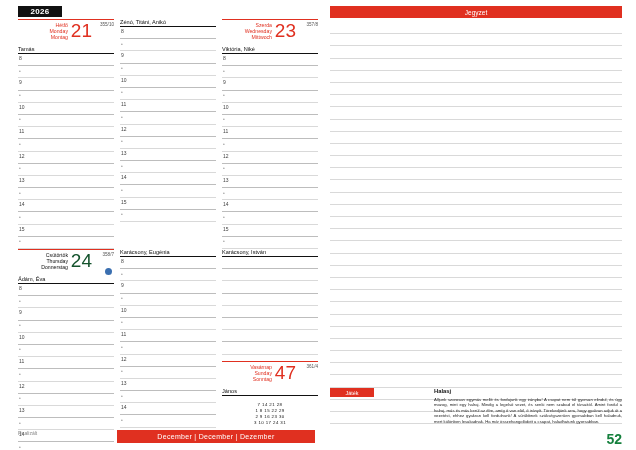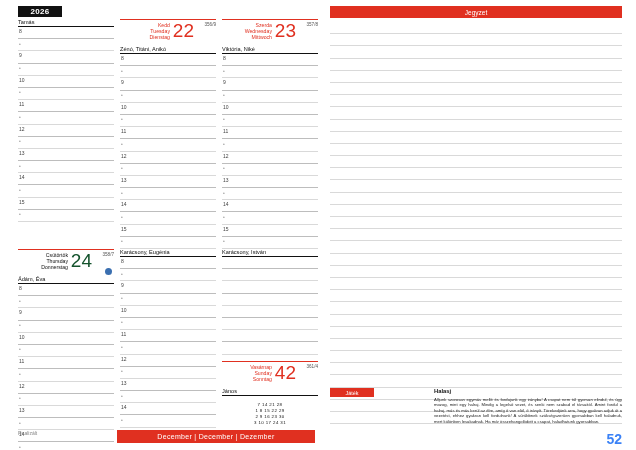--- a/index.html
+++ b/index.html
@@ -41,95 +41,95 @@
   .right{position:absolute;left:330px;top:6px;width:292px;height:438px;}
   .notebar{position:absolute;left:0;top:0;width:292px;height:12px;background:#e03020;color:#fff;font-size:6.5px;display:flex;align-items:center;justify-content:center;}
   .lines{position:absolute;left:0;top:16px;width:292px;}
   .lrow{height:11.2px;border-bottom:1px solid #d9d9d9;}
 
   .gamebox{position:absolute;left:0;top:382px;width:292px;}
   .gametag{width:44px;height:9px;background:#e03020;color:#fff;font-size:5.5px;display:flex;align-items:center;justify-content:center;}
   .gametitle{position:absolute;left:104px;top:0;font-size:5.8px;font-weight:bold;color:#111;}
   .gametext{position:absolute;left:104px;top:9px;width:188px;font-size:4.2px;line-height:5.4px;color:#222;text-align:justify;}
 
-  .pagenum{position:absolute;right:0;top:425px;font-size:14px;color:#3b82f6;font-weight:bold;}
+  .pagenum{position:absolute;right:0;top:425px;font-size:14px;color:#15803d;font-weight:bold;}
   .clear{clear:both;}
 </style>
 </head>
 <body>
 
 <div class="page">
 
   <div class="left">
     <div class="year-box">2026</div>
 
     <div class="grid" id="daygrid">
         <div class="daycol">
-          <div class="names">Tamás</div>
-          <div class="hours">
-            <div class="hrow major">
-              <span class="hlab">8</span>
-            </div>
-            <div class="hrow">
-              <span class="hdot">•</span>
-            </div>
-            <div class="hrow major">
-              <span class="hlab">9</span>
-            </div>
-            <div class="hrow">
-              <span class="hdot">•</span>
-            </div>
-            <div class="hrow major">
-              <span class="hlab">10</span>
-            </div>
-            <div class="hrow">
-              <span class="hdot">•</span>
-            </div>
-            <div class="hrow major">
-              <span class="hlab">11</span>
-            </div>
-            <div class="hrow">
-              <span class="hdot">•</span>
-            </div>
-            <div class="hrow major">
-              <span class="hlab">12</span>
-            </div>
-            <div class="hrow">
-              <span class="hdot">•</span>
-            </div>
-            <div class="hrow major">
-              <span class="hlab">13</span>
-            </div>
-            <div class="hrow">
-              <span class="hdot">•</span>
-            </div>
-            <div class="hrow major">
-              <span class="hlab">14</span>
-            </div>
-            <div class="hrow">
-              <span class="hdot">•</span>
-            </div>
-            <div class="hrow major">
-              <span class="hlab">15</span>
-            </div>
-            <div class="hrow">
-              <span class="hdot">•</span>
-            </div>
-          </div>
-        </div>
-        <div class="daycol c2">
           <div class="dhead">
             <div class="dnames">
-              <div>Kedd</div>
-              <div>Tuesday</div>
-              <div>Dienstag</div>
-            </div>
-            <div class="dnum">22</div>
-            <div class="dprog">356/9</div>
-          </div>
+              <div>Hétfő</div>
+              <div>Monday</div>
+              <div>Montag</div>
+            </div>
+            <div class="dnum">21</div>
+            <div class="dprog">355/10</div>
+          </div>
+          <div class="names">Tamás</div>
+          <div class="hours">
+            <div class="hrow major">
+              <span class="hlab">8</span>
+            </div>
+            <div class="hrow">
+              <span class="hdot">•</span>
+            </div>
+            <div class="hrow major">
+              <span class="hlab">9</span>
+            </div>
+            <div class="hrow">
+              <span class="hdot">•</span>
+            </div>
+            <div class="hrow major">
+              <span class="hlab">10</span>
+            </div>
+            <div class="hrow">
+              <span class="hdot">•</span>
+            </div>
+            <div class="hrow major">
+              <span class="hlab">11</span>
+            </div>
+            <div class="hrow">
+              <span class="hdot">•</span>
+            </div>
+            <div class="hrow major">
+              <span class="hlab">12</span>
+            </div>
+            <div class="hrow">
+              <span class="hdot">•</span>
+            </div>
+            <div class="hrow major">
+              <span class="hlab">13</span>
+            </div>
+            <div class="hrow">
+              <span class="hdot">•</span>
+            </div>
+            <div class="hrow major">
+              <span class="hlab">14</span>
+            </div>
+            <div class="hrow">
+              <span class="hdot">•</span>
+            </div>
+            <div class="hrow major">
+              <span class="hlab">15</span>
+            </div>
+            <div class="hrow">
+              <span class="hdot">•</span>
+            </div>
+          </div>
+        </div>
+        <div class="daycol c2">
           <div class="names">Zénó, Titáni, Anikó</div>
           <div class="hours">
             <div class="hrow major">
               <span class="hlab">8</span>
             </div>
             <div class="hrow">
               <span class="hdot">•</span>
             </div>
             <div class="hrow major">
               <span class="hlab">9</span>
@@ -353,21 +353,21 @@
             <div class="hrow"></div>
             <div class="hrow major"></div>
             <div class="hrow"></div>
           </div>
           <div class="sunbox">
             <div class="dnames">
               <div>Vasárnap</div>
               <div>Sunday</div>
               <div>Sonntag</div>
             </div>
-            <div class="dnum">42</div>
+            <div class="dnum">47</div>
             <div class="dprog">361/4</div>
           </div>
           <div class="names">János</div>
           <div class="calmini">
             <div class="row"> 7 14 21 28</div>
             <div class="row">1 8 15 22 29</div>
             <div class="row">2 9 16 23 30</div>
             <div class="row">3 10 17 24 31</div>
           </div>
         </div>

